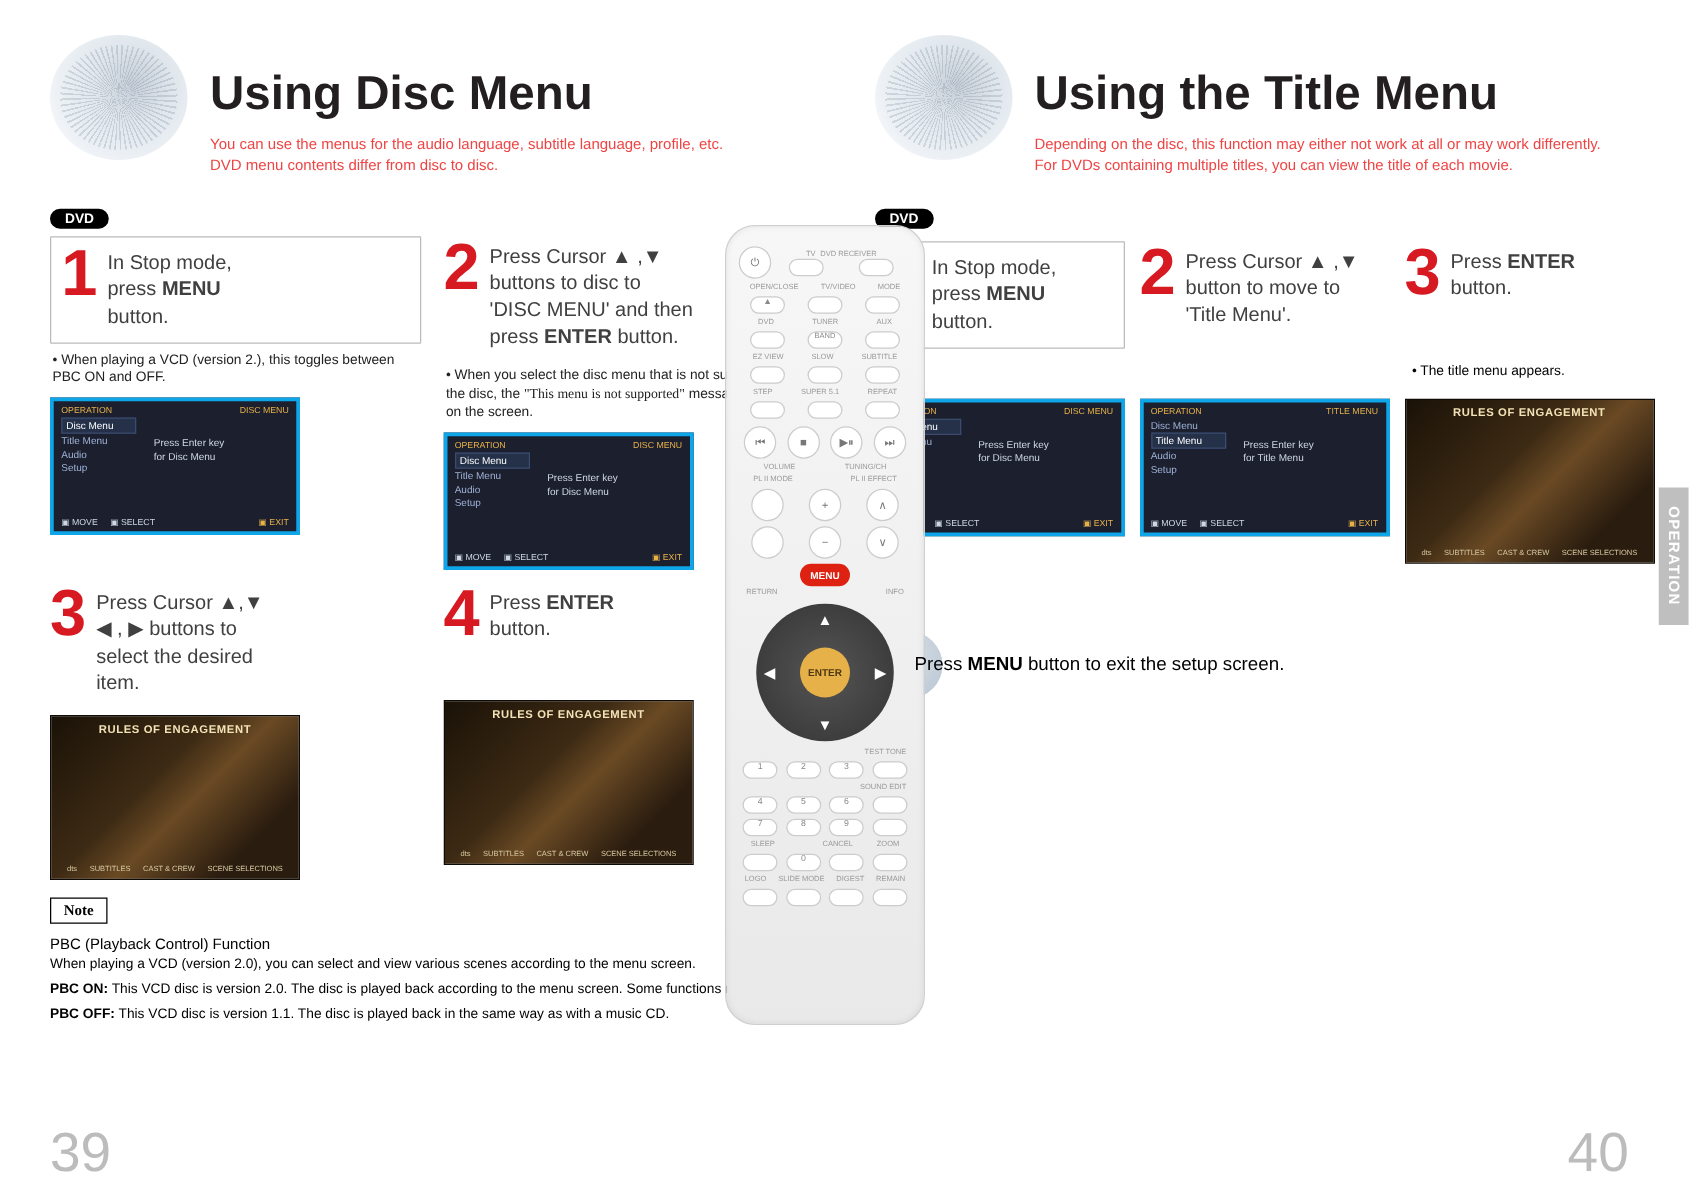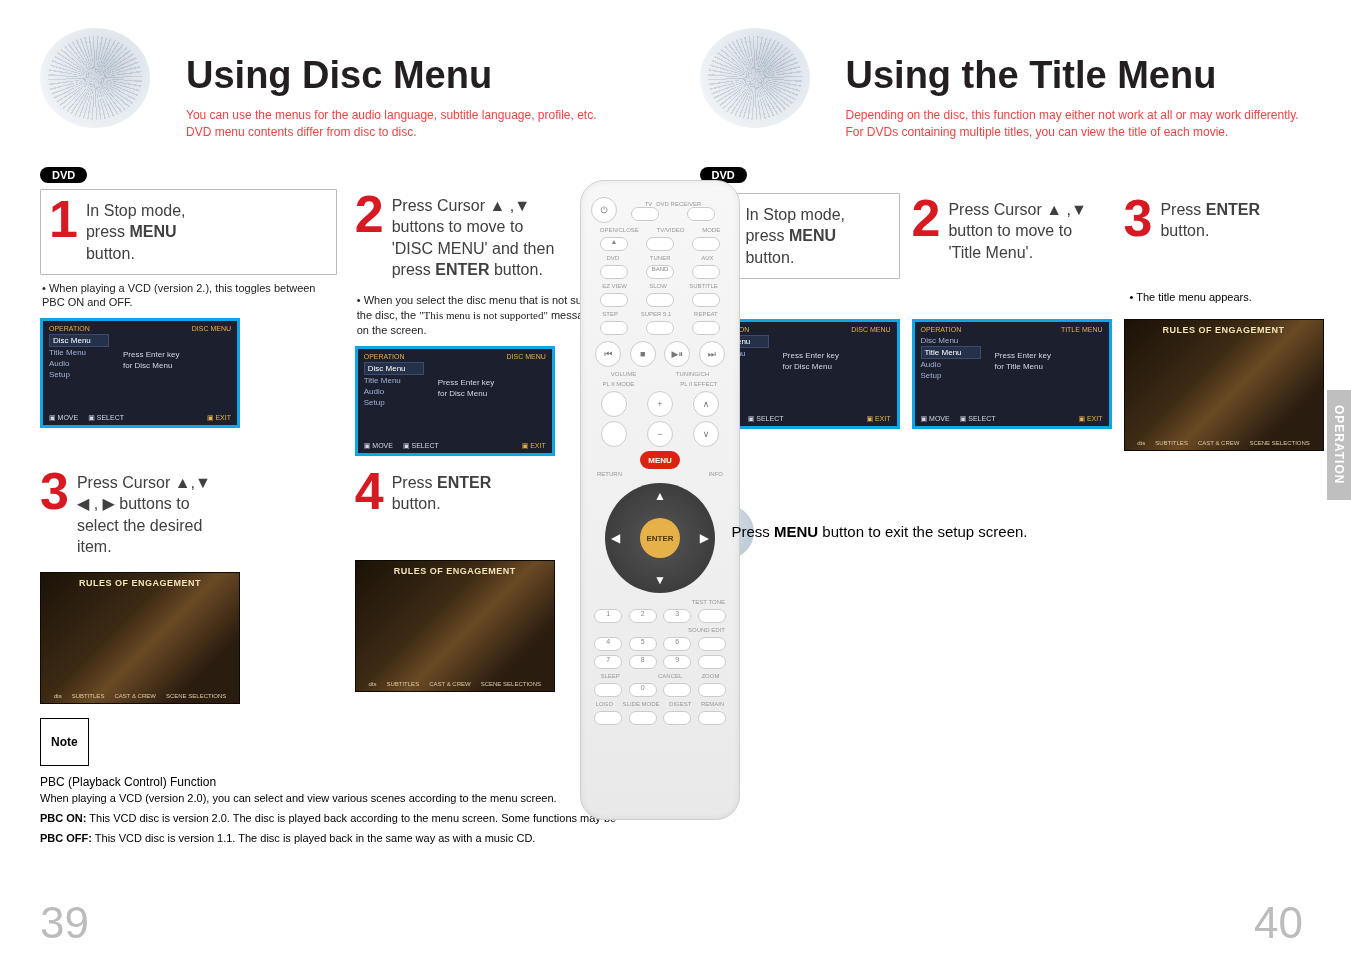--- a/index.html
+++ b/index.html
@@ -37,21 +37,21 @@
     content: "";
     position: absolute;
     inset: 8px;
     border-radius: 50%;
     background: repeating-conic-gradient(from 45deg, rgba(90,110,130,.20) 0deg 2deg, transparent 2deg 6deg);
     filter: blur(.4px);
   }
 
   .page-head {
     display: flex;
-    gap: 36px;
+    gap: 18px;
     align-items: flex-start;
   }
   .head-text { padding-top: 26px; }
   .head-title {
     font-size: 38px;
     font-weight: 700;
     color: #231f20;
     margin-bottom: 10px;
   }
   .head-sub {
@@ -235,22 +235,23 @@
     background:#d21; color:#fff; font-size:8px;font-weight:700;
     display:flex;align-items:center;justify-content:center;
     margin:2px auto;
   }
 
   .note-label {
     display: inline-block;
     border: 1.5px solid #000;
     font-size: 12px;
     font-weight: 700;
-    padding: 16px 10px;
+    padding: 2px 10px;
     margin-top: 14px;
+    font-family: Liberation Serif, serif;
   }
   .note-body {
     font-size: 11px;
     line-height: 1.45;
     margin-top: 8px;
   }
   .note-body .nb-title { font-weight: 400; font-size: 12px; }
   .note-body .indent { padding-left: 58px; display:block; }
   .note-body .pbc-lbl { font-weight: 700; }
 
@@ -355,21 +356,21 @@
               <span class="ex">▣ <span>EXIT</span></span>
             </div>
         </div>
       </div>
 
       <div class="step-block">
         <div class="step-head">
           <div class="step-num">2</div>
           <div class="step-text">
             <span>Press Cursor ▲ ,▼</span><br>
-            <span>buttons to move to</span><br>
+            <span>buttons to disc to</span><br>
             <span>'DISC MENU' and then</span><br>
             <span>press </span><span class="bold">ENTER</span><span> button.</span>
           </div>
         </div>
         <div class="step-note">
           <span>• When you select the disc menu that is not supported by the disc, the </span><span class="quoted">"This menu is not supported"</span><span> message appears on the screen.</span>
         </div>
         <div class="osd">
           <div class="osd-top">
               <span>OPERATION</span>

